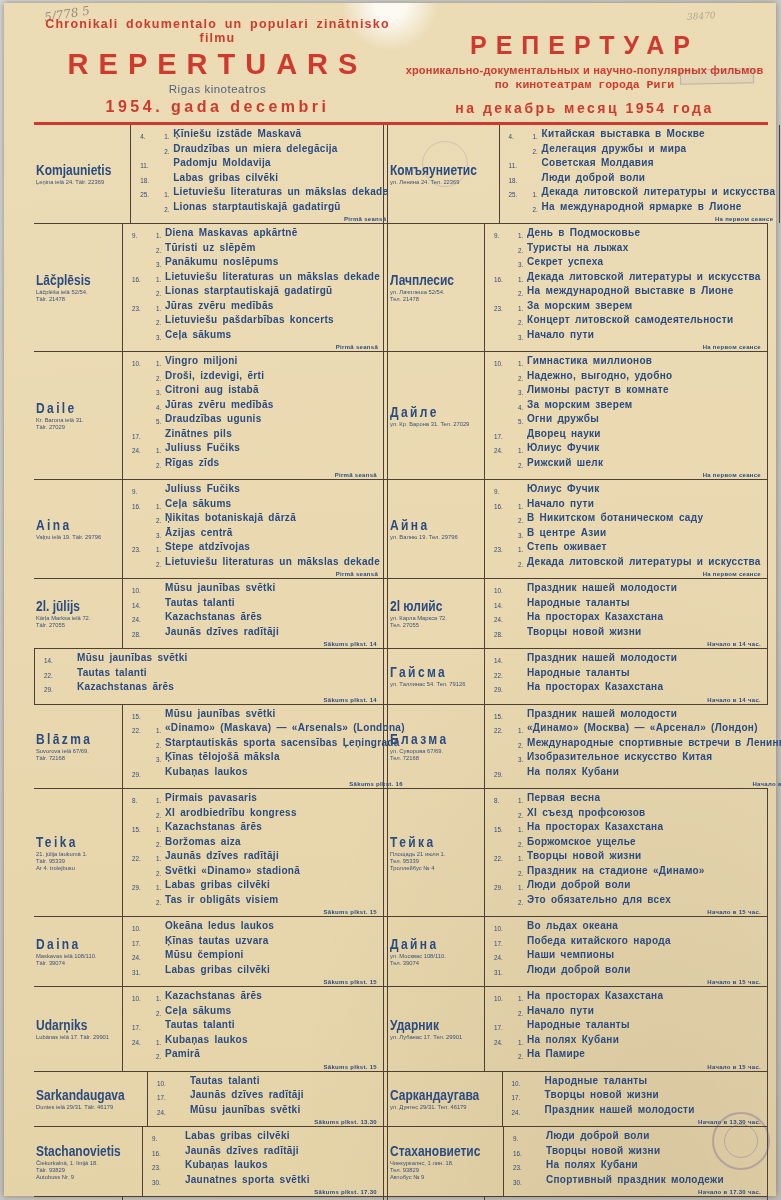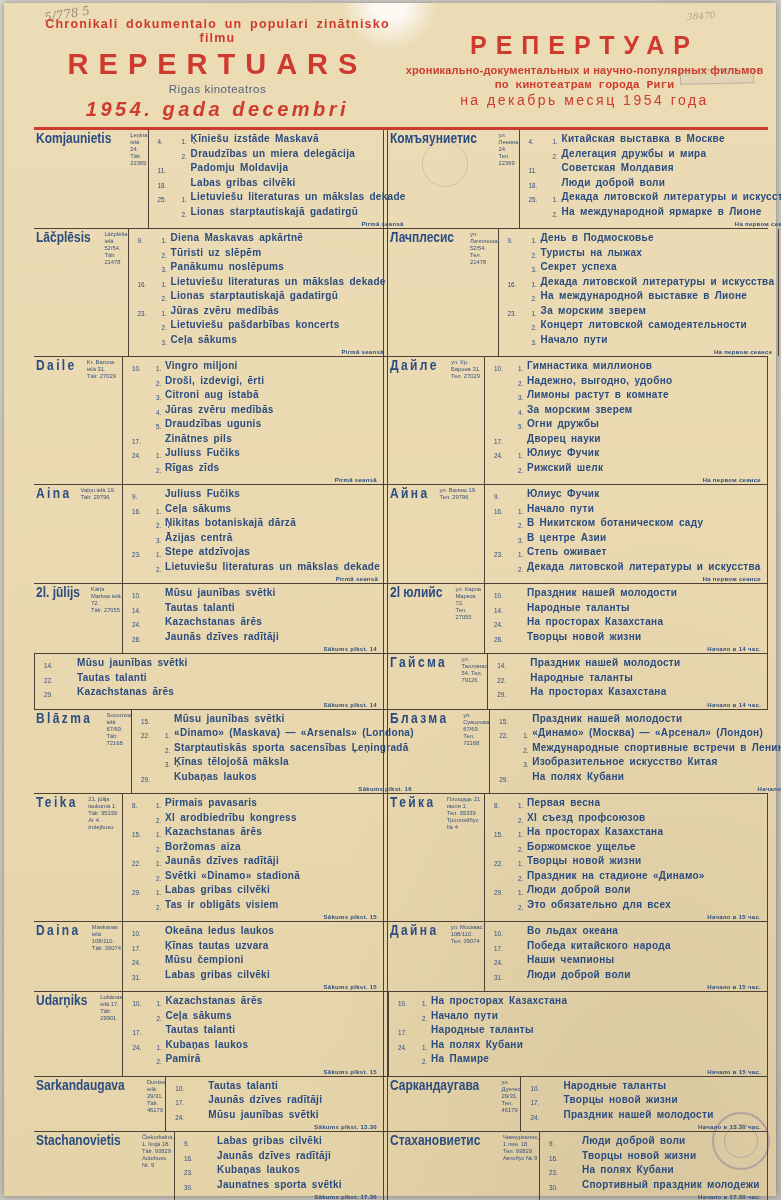--- a/index.html
+++ b/index.html
@@ -13,32 +13,32 @@
           linear-gradient(178deg,#ecdcb6 0%,#e9d8af 55%,#e5d3a8 100%);
         box-shadow:0 0 6px rgba(0,0,0,.35);}
   .content{margin:0 8px 0 30px;position:relative;}
 
   
   .hdr{display:flex;padding:14px 0 6px 0;border-bottom:3px solid #cf3a2e;}
   .hdr-half{width:50%;text-align:center;color:#cf3a2e;}
   .h-line1{font-size:12.5px;font-weight:bold;letter-spacing:1.2px;word-spacing:3px;}
   .h-title-lv{font-size:29px;font-weight:bold;letter-spacing:10px;margin:3px 0 2px;}
   .h-line3{font-size:11.5px;color:#55617c;letter-spacing:.5px;text-align:center;}
-  .h-line4{font-size:20px;font-weight:bold;letter-spacing:3.5px;margin-top:3px;font-style:italic;}
+  .h-line4{font-size:16px;font-weight:bold;letter-spacing:3.5px;margin-top:3px;}
   .h-title-ru{font-size:25px;font-weight:bold;letter-spacing:9px;margin:14px 0 4px;}
   .h-line2r{font-size:11px;font-weight:bold;letter-spacing:.2px;}
   .h-line3r{font-size:11.5px;font-weight:bold;margin-top:2px;font-family:Liberation Mono, monospace;}
-  .h-line4r{font-size:14px;font-weight:normal;letter-spacing:2.5px;margin-top:1px;}
+  .h-line4r{font-size:14px;font-weight:bold;letter-spacing:2.5px;margin-top:9px;}
 
   
   .row{display:flex;border-bottom:1.4px solid #4c4134;color:#2b4c80;}
   .half{display:flex;}
   .half.lv{width:349px;border-right:1.6px solid #4c4134;margin-right:3px;}
   .half.ru{flex:1;border-left:1.6px solid #4c4134;border-right:1.6px solid #4c4134;}
-  .ncell{display:flex;flex-direction:row;justify-content:center;flex:0 0 86px;padding-left:2px;}
+  .ncell{display:flex;flex-direction:column;justify-content:center;flex:0 0 86px;padding-left:2px;}
   .half.ru .ncell{flex:0 0 94px;}
   .cname{font-weight:bold;font-size:15px;transform:scaleX(.8);transform-origin:0 50%;white-space:nowrap;line-height:15px;}
   .cname.wide{letter-spacing:3px;}
   .caddr{font-size:5.8px;line-height:7px;margin-top:2px;white-space:pre-line;color:#3a517d;}
   .fcell{flex:1;position:relative;border-left:1.4px solid #4c4134;padding:3px 4px 8px 0;}
   .fline{display:flex;line-height:11.5px;}
   .fd{flex:0 0 24px;font-size:6.3px;padding-left:9px;padding-top:3px;}
   .fn{flex:0 0 9px;font-size:6.3px;padding-top:3px;}
   .ft{font-size:10px;font-weight:bold;letter-spacing:.3px;word-spacing:2px;white-space:nowrap;}
   .note{position:absolute;right:6px;bottom:1px;font-size:6px;font-weight:bold;letter-spacing:.3px;}
@@ -821,20 +821,24 @@
                 </div>
                 <div class="fline">
                   <span class="fd"></span>
                   <span class="fn">2.</span>
                   <span class="ft">Pamirā</span>
                 </div>
                 <div class="note">Sākums plkst. 15</div>
               </div>
             </div>
             <div class="half ru">
+              <div class="ncell">
+                <div class="cname">Ударник</div>
+                <div class="caddr">ул. Лубанас 17. Тел. 29901</div>
+              </div>
               <div class="fcell">
                 <div class="fline">
                   <span class="fd">10.</span>
                   <span class="fn">1.</span>
                   <span class="ft">На просторах Казахстана</span>
                 </div>
                 <div class="fline">
                   <span class="fd"></span>
                   <span class="fn">2.</span>
                   <span class="ft">Начало пути</span>

